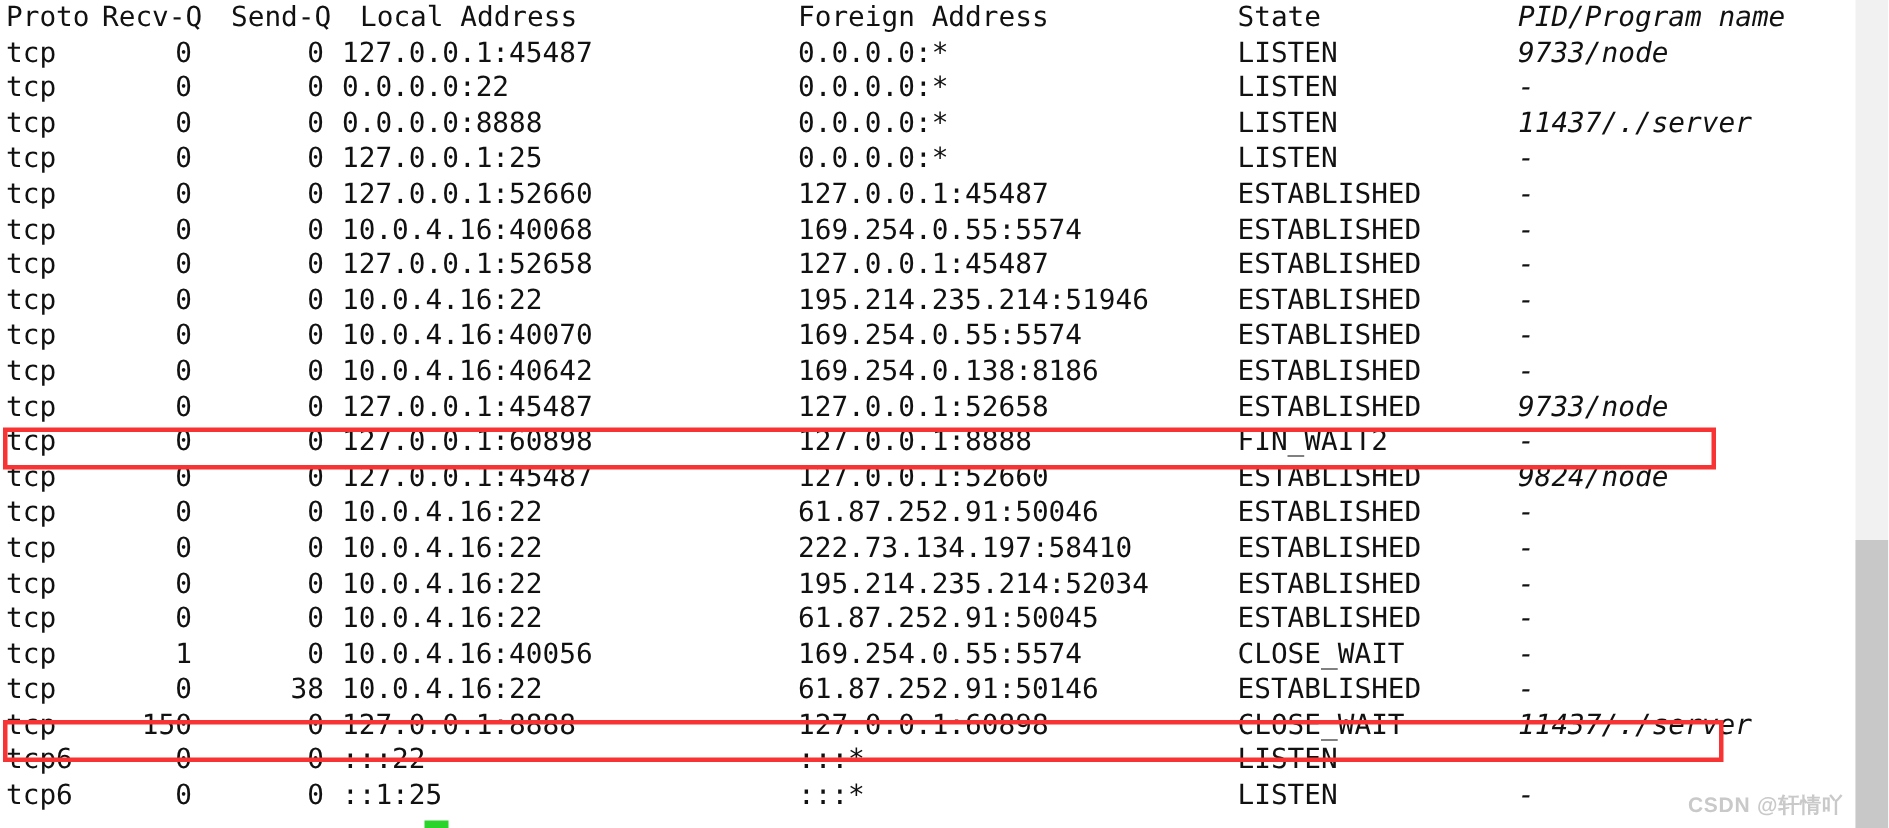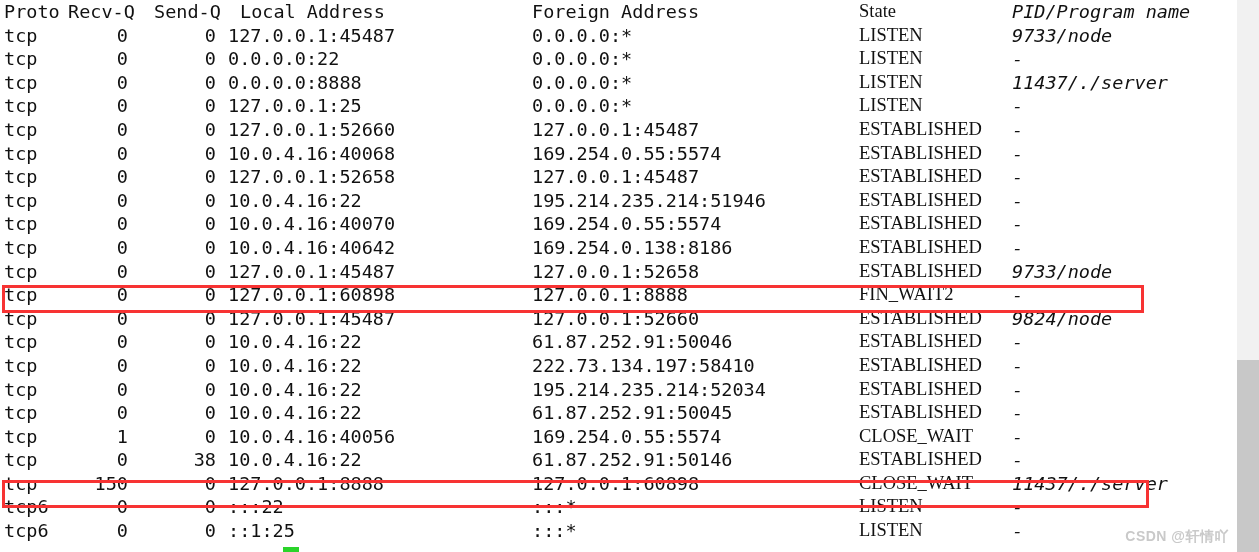--- a/index.html
+++ b/index.html
@@ -38,21 +38,21 @@
     top: 0;
     white-space: pre;
     font-size: 18.5px;
     line-height: 23.6px;
   }
   .c-proto   { left: 4px; }
   .c-recvq   { left: 56px;  width: 72px; text-align: right; }
   .c-sendq   { left: 140px; width: 76px; text-align: right; }
   .c-local   { left: 228px; }
   .c-foreign { left: 532px; }
-  .c-state   { left: 859px; font-family: Liberation Serif, serif; }
+  .c-state   { left: 825px; }
   .c-pid     { left: 1012px; font-style: italic; }
 
   
   .hdr .c-recvq { left: 68px; width: auto; text-align: right; }
   .hdr .c-sendq { left: 154px; width: auto; text-align: center; }
   .hdr .c-local { left: 240px; }
 
   .highlight-box {
     position: absolute;
     border: 3px solid #f73333;

